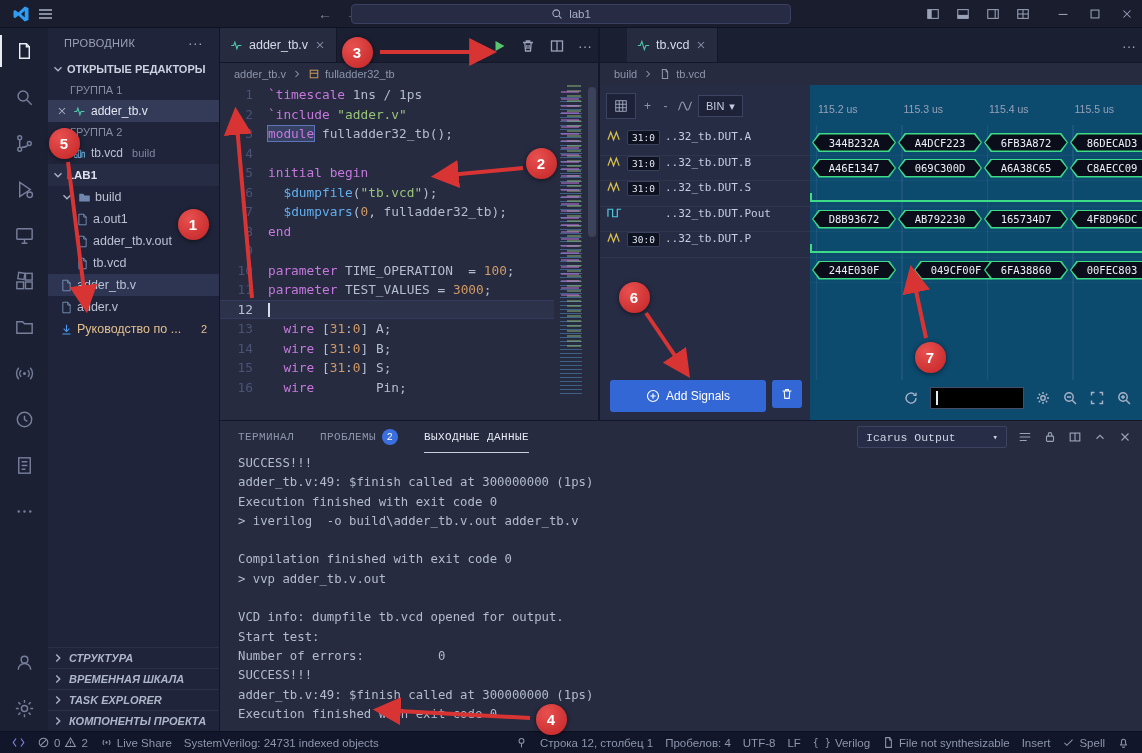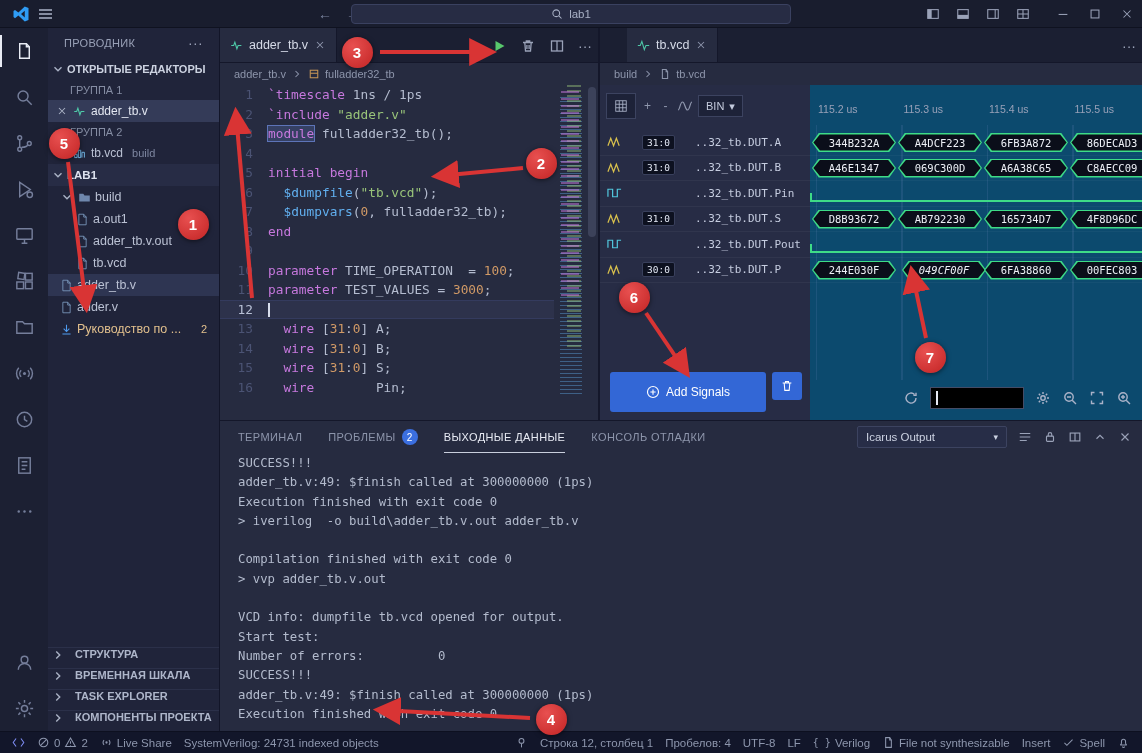--- a/index.html
+++ b/index.html
@@ -38,21 +38,21 @@
 .fic{width:13px;height:13px;flex:none;}
 .oe-detail{color:#7d86a0;font-size:11px;margin-left:4px;}
 .ws-head{height:22px;display:flex;align-items:center;gap:2px;font-weight:bold;font-size:11.5px;background:#272c45;color:#dde2ee;padding-left:3px;}
 #file-tree{width:100%;}
 .tree-row{height:22px;display:flex;align-items:center;gap:4px;font-size:12.5px;cursor:pointer;}
 .tree-row.active{background:#2e3552;}
 .tree-row .lbl{white-space:nowrap;overflow:hidden;}
 .tree-row.modified .lbl{color:#e2c08d;}
 .tree-badge{margin-left:auto;margin-right:12px;color:#e2c08d;font-size:11px;}
 .sb-bottom{position:absolute;left:0;bottom:0;width:100%;}
-.sb-bsec{height:21px;display:flex;align-items:flex-start;border-top:1px solid #2b3049;font-weight:bold;font-size:11px;color:#aeb6ca;padding-left:3px;gap:10px;}
+.sb-bsec{height:21px;display:flex;align-items:center;border-top:1px solid #2b3049;font-weight:bold;font-size:11px;color:#aeb6ca;padding-left:3px;gap:4px;font-style:italic;}
 
 
 #editor-left{position:absolute;left:220px;top:28px;width:378px;height:392px;background:#262b40;z-index:2;}
 #editor-right{position:absolute;left:598px;top:28px;width:544px;height:392px;background:#262b40;border-left:2px solid #14172a;z-index:2;}
 .tabbar{height:35px;background:#1b1f32;display:flex;align-items:stretch;border-bottom:1px solid #14172a;position:relative;}
 .tab{display:flex;align-items:center;gap:6px;padding:0 10px;background:#262b40;color:#d5dae7;font-size:12.5px;border-right:1px solid #14172a;cursor:pointer;}
 .tab .close{width:12px;height:12px;stroke:#8d95ab;fill:none;stroke-width:1.4;}
 .tab.rt{margin-left:27px;}
 .tab-actions{position:absolute;right:6px;top:0;height:35px;display:flex;align-items:center;gap:13px;color:#9aa2b8;}
 .tab-actions svg{width:16px;height:16px;stroke:currentColor;fill:none;stroke-width:1.3;}
@@ -82,45 +82,45 @@
 
 
 .waveapp{position:absolute;left:0;top:57px;right:0;bottom:0;}
 .wave-side{position:absolute;left:0;top:0;width:210px;bottom:0;background:#272c45;}
 .wave-canvas{position:absolute;left:210px;right:0;top:0;bottom:0;background:#0c4a6e;overflow:hidden;}
 .wave-toolbar{height:42px;display:flex;align-items:center;gap:5px;padding:0 6px;}
 .wt-btn{width:30px;height:26px;border:1px solid #3c4360;background:#1d2238;display:flex;align-items:center;justify-content:center;color:#aab2c8;}
 .wt-mini{color:#8f97ad;font-size:12px;width:13px;text-align:center;cursor:pointer;}
 .wt-bin{height:22px;border:1px solid #3c4360;background:#1d2238;color:#c3cadc;font-size:11px;display:flex;align-items:center;gap:5px;padding:0 7px;cursor:pointer;}
 #wave-names{position:absolute;top:45px;left:0;right:0;}
-.wname{height:25.5px;display:flex;align-items:center;gap:20px;padding-left:7px;border-bottom:1px solid rgba(255,255,255,0.045);}
+.wname{height:25.5px;display:flex;gap:5px;padding-left:7px;border-bottom:1px solid rgba(255,255,255,0.045);}
 .sic{width:15px;height:12px;flex:none;}
 .bits{min-width:33px;height:15px;background:#0d1120;border:1px solid #39405c;color:#e1e6f2;font-size:9.5px;font-family:"DejaVu Sans Mono",monospace;display:flex;align-items:center;justify-content:center;border-radius:2px;flex:none;}
 .bits.empty{visibility:hidden;}
 .sname{font-size:11px;font-family:"DejaVu Sans Mono",monospace;color:#c6cde0;white-space:nowrap;}
 .timeline{position:absolute;top:0;left:0;right:0;height:42px;color:#99a1b8;font-size:10.5px;}
 .timeline span{position:absolute;top:18px;}
 .gridlines{position:absolute;top:40px;bottom:40px;left:0;right:0;background-image:repeating-linear-gradient(90deg,rgba(120,140,200,0.16) 0 1px,transparent 1px 85.5px);background-position:6px 0;}
 #wave-rows{position:absolute;top:45px;left:0;right:0;}
 .wrow{height:25.5px;position:relative;border-bottom:1px solid rgba(255,255,255,0.035);overflow:hidden;}
 .hexbox{position:absolute;top:3px;width:84px;height:19px;background:#3edc87;clip-path:polygon(0 50%,8% 0,92% 0,100% 50%,92% 100%,8% 100%);}
 .hexbox span{position:absolute;inset:1.4px;background:#0b0e1a;clip-path:polygon(0 50%,8% 0,92% 0,100% 50%,92% 100%,8% 100%);display:flex;align-items:center;justify-content:center;font-family:"DejaVu Sans Mono",monospace;font-size:10.5px;color:#eef1f7;}
 .bitline{position:absolute;left:0;right:0;bottom:4px;height:2px;background:#3edc87;}
 .bitline::before{content:"";position:absolute;left:0;bottom:0;width:2px;height:9px;background:#3edc87;}
 .wave-side-bottom{position:absolute;bottom:8px;left:10px;right:8px;display:flex;gap:6px;}
-.btn-add{flex:1;height:40px;background:#3367d6;color:#fff;border:none;border-radius:3px;font-size:12px;font-family:inherit;display:flex;align-items:center;justify-content:center;gap:6px;cursor:pointer;}
+.btn-add{flex:1;height:32px;background:#3367d6;color:#fff;border:none;border-radius:3px;font-size:12px;font-family:inherit;display:flex;align-items:center;justify-content:center;gap:6px;cursor:pointer;}
 .btn-trash{width:30px;height:28px;background:#3367d6;border:none;border-radius:3px;display:flex;align-items:center;justify-content:center;cursor:pointer;}
 .wave-bottom{position:absolute;bottom:8px;right:10px;height:28px;display:flex;align-items:center;gap:11px;color:#aab2c8;}
 .wave-bottom svg{width:16px;height:16px;stroke:currentColor;fill:none;stroke-width:1.4;}
 .zoom-input{width:94px;height:22px;background:#000;border:1px solid #454c66;position:relative;}
 .zoom-input::before{content:"";position:absolute;left:5px;top:3px;bottom:3px;width:2px;background:#e6e9f2;}
 
 
 #panel{position:absolute;left:220px;top:420px;width:922px;height:311px;background:#262b40;border-top:1px solid #14172a;z-index:2;}
-.ptabs{height:32px;display:flex;align-items:center;padding-left:18px;gap:26px;position:relative;}
+.ptabs{height:32px;display:flex;align-items:center;padding-left:18px;gap:26px;position:relative;font-family:Liberation Mono, monospace;}
 .ptab{font-size:11px;color:#8d95ab;letter-spacing:.4px;display:flex;align-items:center;gap:6px;height:100%;cursor:pointer;}
 .ptab.active{color:#e8ebf4;box-shadow:inset 0 -1px 0 #c9cfdd;}
 .pbadge{min-width:16px;height:16px;border-radius:8px;background:#3b6fe0;color:#fff;font-size:10px;display:flex;align-items:center;justify-content:center;padding:0 4px;}
 .pright{position:absolute;right:10px;top:5px;display:flex;align-items:center;gap:11px;color:#9aa2b8;}
 .pright svg{width:14px;height:14px;stroke:currentColor;fill:none;stroke-width:1.3;}
 .psel{width:150px;height:22px;border:1px solid #3c4360;background:#272d47;border-radius:2px;font-size:11.5px;color:#ccd2e2;display:flex;align-items:center;padding:0 8px;gap:6px;cursor:pointer;}
 .psel .caret{margin-left:auto;font-size:9px;}
 #term-lines{position:absolute;left:18px;top:33px;right:14px;bottom:4px;font-family:"DejaVu Sans Mono",monospace;font-size:12.3px;color:#b3bbcd;overflow:hidden;}
 .tline{height:19.3px;line-height:19.3px;white-space:pre;}
 
@@ -539,21 +539,21 @@
               <span>4F8D96DC</span>
             </div>
           </div>
           <div class="wrow">
             <div class="bitline"></div>
           </div>
           <div class="wrow">
             <div class="hexbox" style="left: 2px;">
               <span>244E030F</span>
             </div>
-            <div class="hexbox" style="left: 92px; font-style: italic;">
+            <div class="hexbox" style="left: 104px;">
               <span>049CF00F</span>
             </div>
             <div class="hexbox" style="left: 174px;">
               <span>6FA38860</span>
             </div>
             <div class="hexbox" style="left: 260px;">
               <span>00FEC803</span>
             </div>
           </div>
         </div>
@@ -607,27 +607,20 @@
           </div>
           <div class="wname">
             <svg class="sic" viewBox="0 0 16 12">
               <path d="M1 10L4 2l3 8 3-8 3 8" stroke="#d9c14d" fill="none" stroke-width="1.3"></path>
             </svg>
             <span class="bits">31:0</span>
             <span class="sname">..32_tb.DUT.B</span>
           </div>
           <div class="wname">
             <svg class="sic" viewBox="0 0 16 12">
-              <path d="M1 10V2h5v8h5V2h4" stroke="#52c7dd" fill="none" stroke-width="1.3"></path>
-            </svg>
-            <span class="bits empty">0</span>
-            <span class="sname">..32_tb.DUT.Pin</span>
-          </div>
-          <div class="wname">
-            <svg class="sic" viewBox="0 0 16 12">
               <path d="M1 10L4 2l3 8 3-8 3 8" stroke="#d9c14d" fill="none" stroke-width="1.3"></path>
             </svg>
             <span class="bits">31:0</span>
             <span class="sname">..32_tb.DUT.S</span>
           </div>
           <div class="wname">
             <svg class="sic" viewBox="0 0 16 12">
               <path d="M1 10V2h5v8h5V2h4" stroke="#52c7dd" fill="none" stroke-width="1.3"></path>
             </svg>
             <span class="bits empty">0</span>
@@ -663,23 +656,20 @@
   <div class="ptabs">
     <span class="ptab">
         <span>ТЕРМИНАЛ</span>
       </span>
     <span class="ptab">
         <span>ПРОБЛЕМЫ</span>
         <span class="pbadge">2</span>
       </span>
     <span class="ptab active">
         <span>ВЫХОДНЫЕ ДАННЫЕ</span>
-      </span>
-    <span class="ptab">
-        <span>КОНСОЛЬ ОТЛАДКИ</span>
       </span>
     <div class="pright">
       <div class="psel">
           <span>Icarus Output</span>
           <span class="caret">▾</span>
         </div>
       <svg viewBox="0 0 16 16">
           <path d="M2 4h12M2 8h12M2 12h8"></path>
         </svg>
       <svg viewBox="0 0 16 16">

